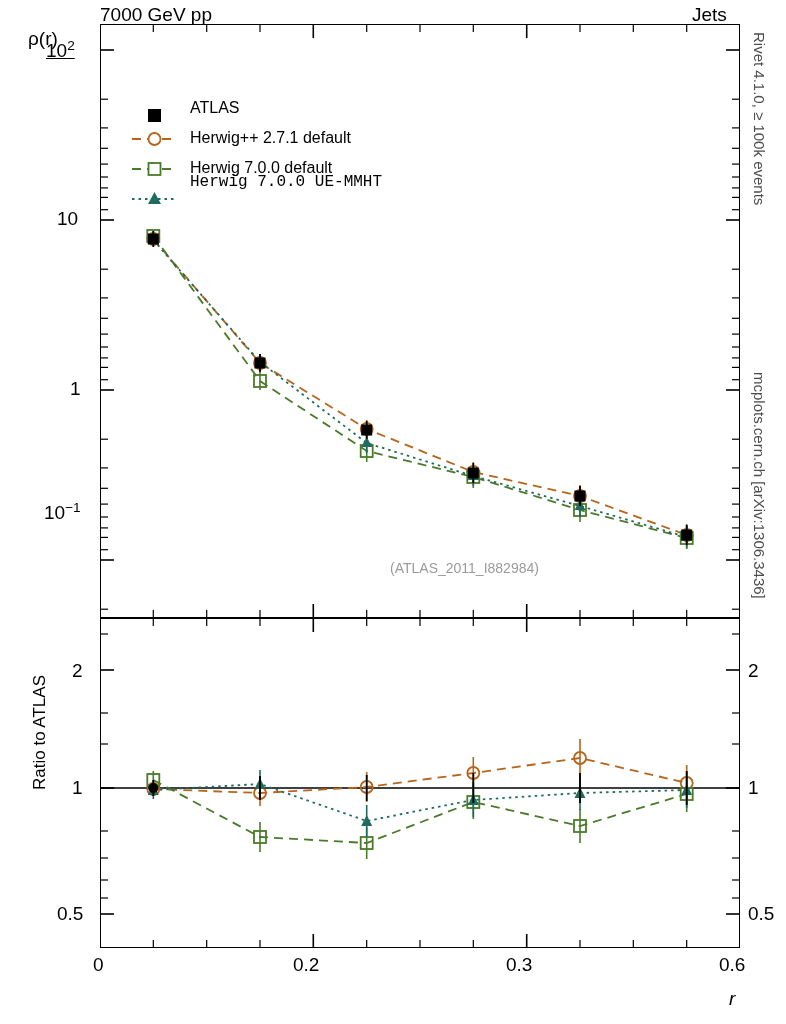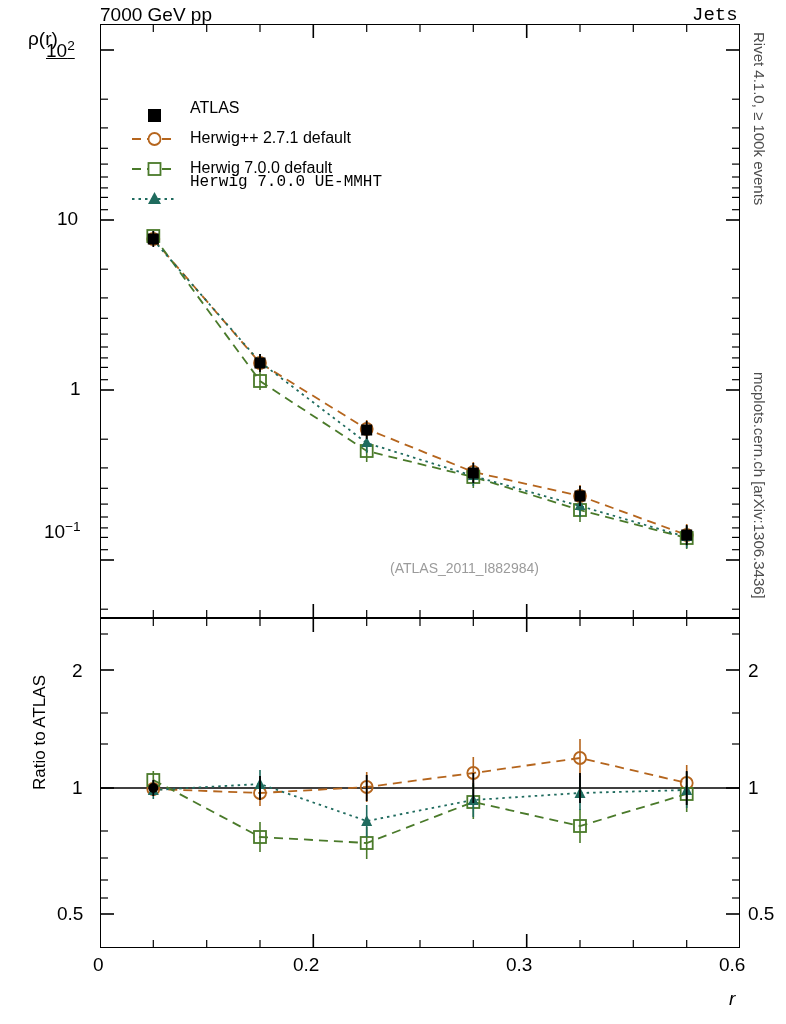--- a/index.html
+++ b/index.html
@@ -82,33 +82,33 @@
   svg { display: block; }
   .sup { font-size: 0.72em; vertical-align: super; }
   .sub { font-size: 0.72em; vertical-align: sub; }
 </style>
 </head>
 <body>
 
 <div id="root">
 
   <div class="abs hdr ctext" style="left:100px; top:4px;">7000 GeV pp</div>
-  <div class="abs hdr ctext" style="left:692px; top:4px;font-family:Liberation Mono, monospace;">Jets</div>
+  <div class="abs hdr ctext" style="left:692px; top:4px;">Jets</div>
 
   <div class="abs rot" style="left:768px; top:32px; transform: rotate(90deg);">Rivet 4.1.0, ≥ 100k events</div>
   <div class="abs rot" style="left:768px; top:372px; transform: rotate(90deg);">mcplots.cern.ch [arXiv:1306.3436]</div>
 
   <div class="abs frame" style="left:100px; top:24px; width:640px; height:594px;"></div>
 
   <div class="abs axislabel" style="left:28px; top:28px;">ρ(r)</div>
 
   <div class="abs ticklabel" style="left:46px; top:38px;text-decoration:underline;">10<span class="sup">2</span></div>
   <div class="abs ticklabel" style="left:57px; top:208px;">10</div>
   <div class="abs ticklabel" style="left:70px; top:378px;">1</div>
-  <div class="abs ticklabel" style="left:44px; top:519px;">10<span class="sup">−1</span></div>
+  <div class="abs ticklabel" style="left:44px; top:500px;">10<span class="sup">−1</span></div>
 
   <svg class="abs" style="left:100px; top:24px;" width="640" height="594" viewBox="0 0 640 594">
 
     <g stroke="#000" stroke-width="1.6">
       <line x1="0" y1="26" x2="14" y2="26"></line>
       <line x1="0" y1="196" x2="14" y2="196"></line>
       <line x1="0" y1="366" x2="14" y2="366"></line>
       <line x1="0" y1="536" x2="14" y2="536"></line>
       <line x1="640" y1="26" x2="626" y2="26"></line>
       <line x1="640" y1="196" x2="626" y2="196"></line>

